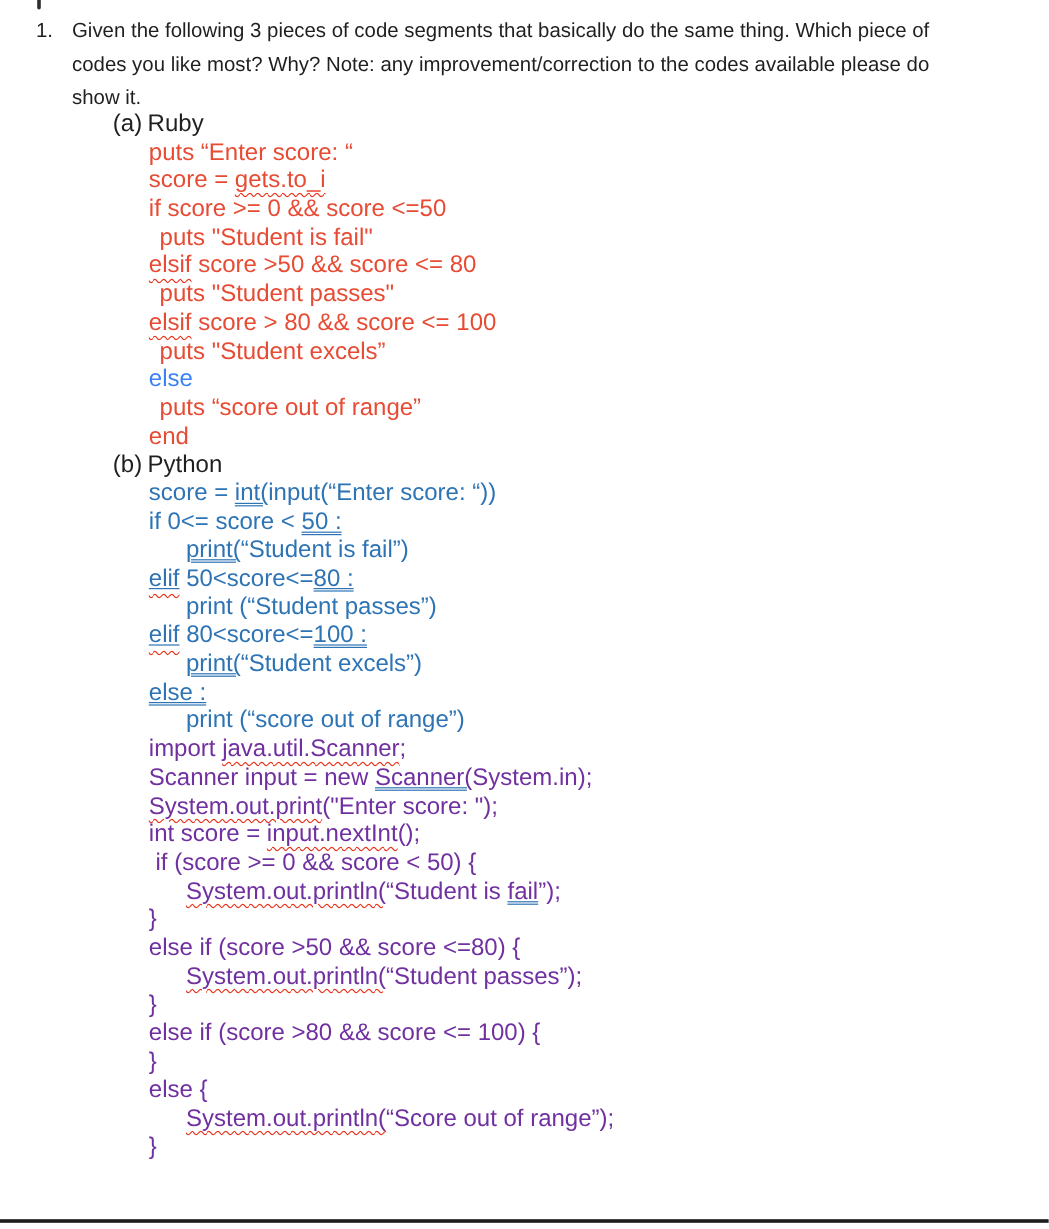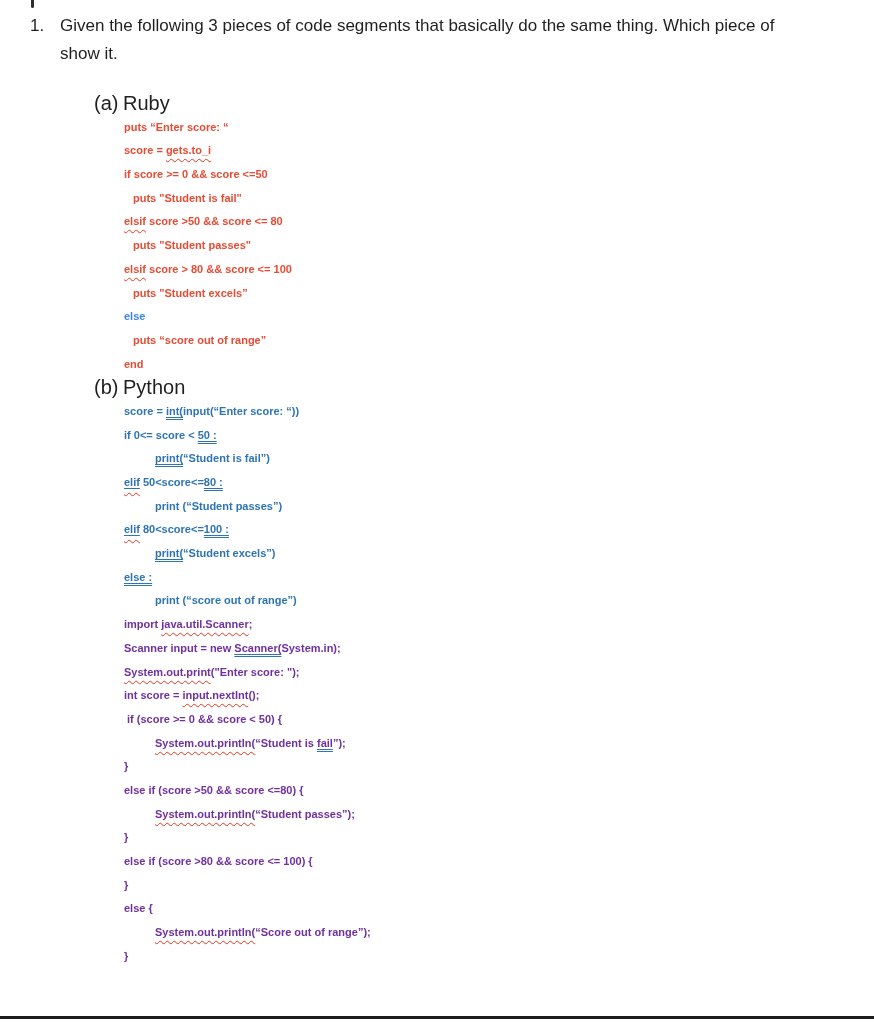--- a/index.html
+++ b/index.html
@@ -41,24 +41,23 @@
     height: var(--lh);
     line-height: var(--lh);
     font-size: 20px;
     color: var(--ink);
     white-space: pre;
   }
   .sec-label { display: inline-block; width: 29px; }
   .code-line {
     height: var(--lh);
     line-height: var(--lh);
-    font-size: 11px;
+    font-size: 20px;
     white-space: pre;
     margin-left: 30px;
-    font-weight: bold;
   }
   .code-line.ind1 { margin-left: 39px; }
   .code-line.ind2 { margin-left: 61px; }
   .m-wavy {
     text-decoration-line: underline;
     text-decoration-style: wavy;
     text-decoration-color: var(--wavy-red);
     text-decoration-thickness: 1px;
     text-underline-offset: 4px;
   }
@@ -94,20 +93,21 @@
 </head>
 <body>
 
 <div class="page">
   <div class="edge-artifact"></div>
 
   <div class="question">
     <div class="qnum">1.</div>
     <div class="qtext">
       <div>Given the following 3 pieces of code segments that basically do the same thing. Which piece of</div>
+      <div>codes you like most? Why? Note: any improvement/correction to the codes available please do</div>
       <div>show it.</div>
     </div>
   </div>
 
   <div class="content" id="sections">
       <div class="section">
         <div class="sec-head"><span class="sec-label">(a)</span><span>Ruby</span></div>
         <div class="code-line ind0" style="color: rgb(231, 75, 51);"><span>puts “Enter score: “</span></div>
         <div class="code-line ind0" style="color: rgb(231, 75, 51);"><span>score = </span><span class="m-wavy">gets.to_i</span></div>
         <div class="code-line ind0" style="color: rgb(231, 75, 51);"><span>if score &gt;= 0 &amp;&amp; score &lt;=50</span></div>

